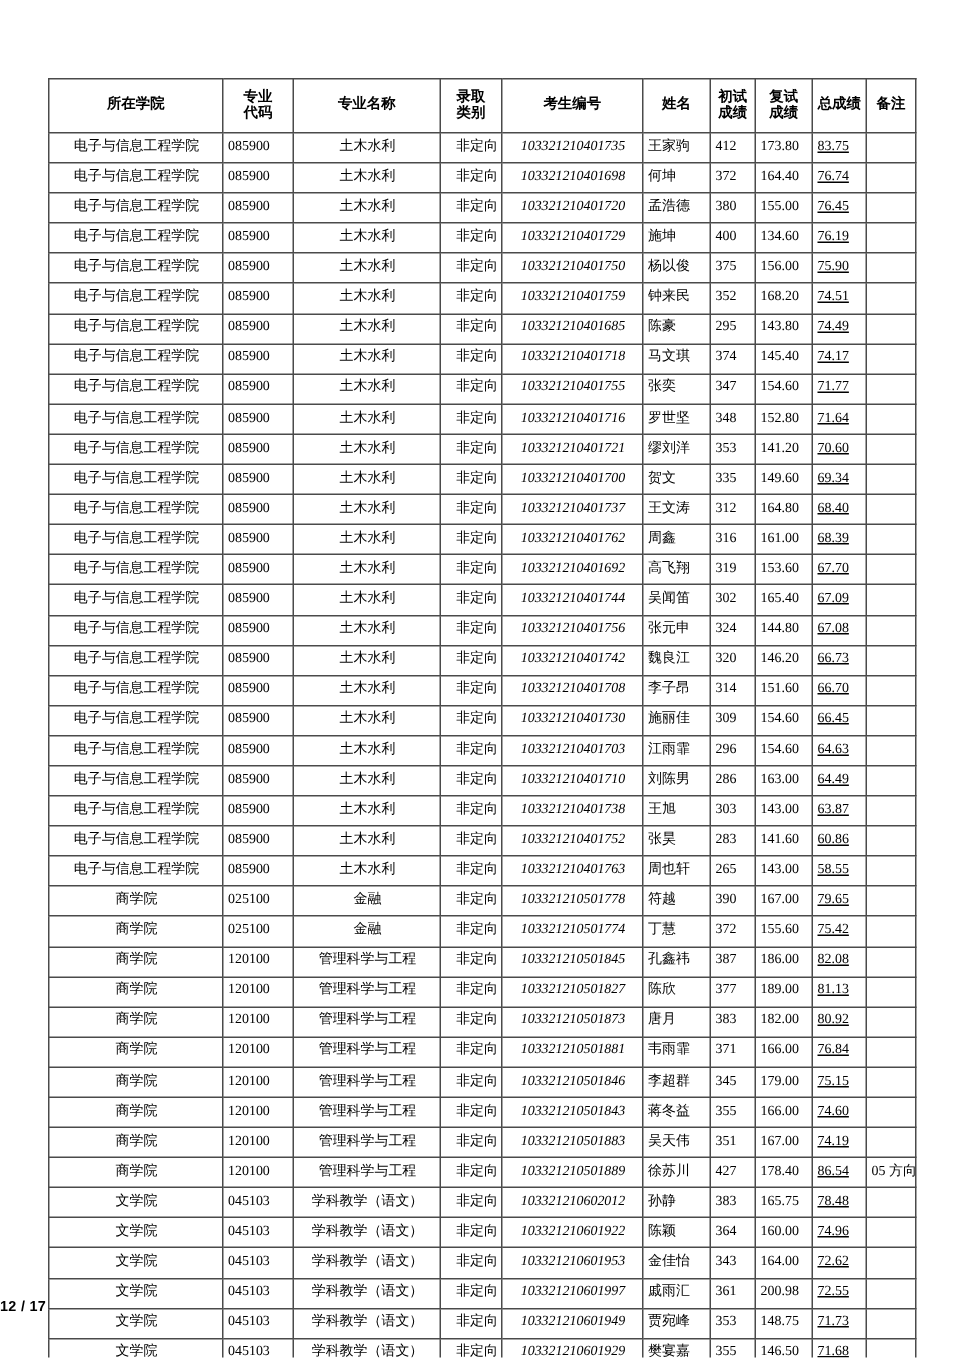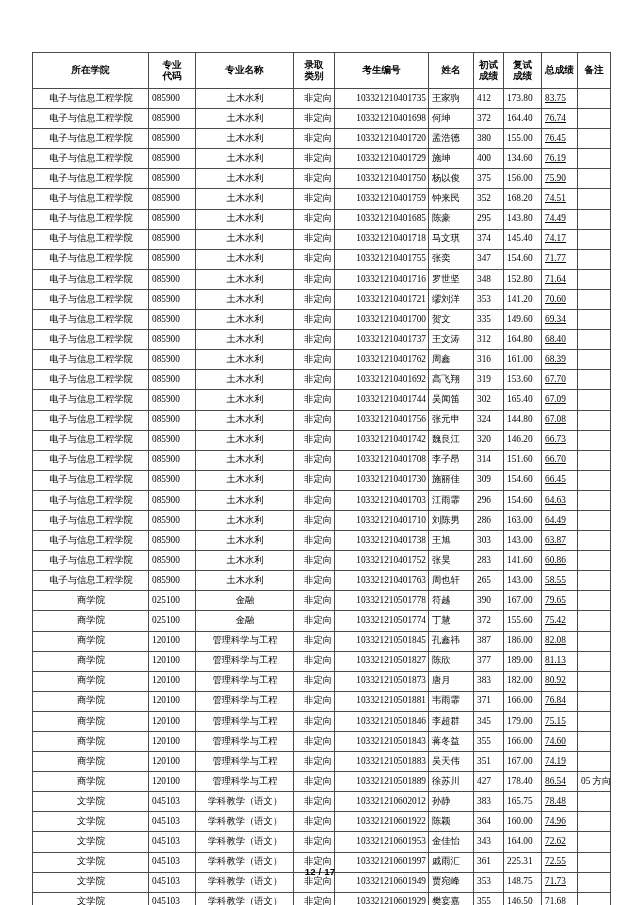--- a/index.html
+++ b/index.html
@@ -50,21 +50,21 @@
   table.roster tbody td {
     height: 19.1px;
     font-weight: normal;
     padding: 0 2px 0 3px;
   }
   
   td.c-college   { text-align: center; }
   td.c-code      { text-align: left; padding-left: 3px; margin-top: 12px; }
   td.c-major     { text-align: center; padding-left: 4px; }
   td.c-type      { text-align: right; padding-left: 4px; }
-  td.c-examno    { text-align: right; padding-left: 4px; }
+  td.c-examno    { text-align: center; padding-left: 4px; font-style: italic; }
   td.c-name      { text-align: left; padding-left: 3px; }
   td.c-first     { text-align: left; padding-left: 3px; font-family: Liberation Serif, serif; }
   td.c-second    { text-align: left; padding-left: 3px; }
   td.c-total     { text-align: left; padding-left: 3px; text-decoration: underline; }
   td.c-remark    { text-align: left; padding-left: 4px; }
 
   
   col.w-college { width: 116px; }
   col.w-code    { width: 47px; }
   col.w-major   { width: 98px; }
@@ -74,21 +74,20 @@
   col.w-first   { width: 30px; }
   col.w-second  { width: 38px; }
   col.w-total   { width: 36px; }
   col.w-remark  { width: 33px; }
 
   .footer {
     position: absolute;
     left: 0;
     right: 0;
     bottom: 28px;
-    text-align: center;
     font-size: 9.6px;
     font-weight: bold;
     font-family: "Liberation Sans", sans-serif;
     letter-spacing: 0.2px;
   }
 </style>
 </head>
 <body>
 
 <div class="page">
@@ -602,21 +601,21 @@
           <td class="c-remark"></td>
         </tr>
         <tr>
           <td class="c-college">文学院</td>
           <td class="c-code">045103</td>
           <td class="c-major">学科教学（语文）</td>
           <td class="c-type">非定向</td>
           <td class="c-examno">103321210601997</td>
           <td class="c-name">戚雨汇</td>
           <td class="c-first">361</td>
-          <td class="c-second">225.31</td>
+          <td class="c-second">200.98</td>
           <td class="c-total">72.55</td>
           <td class="c-remark"></td>
         </tr>
         <tr>
           <td class="c-college">文学院</td>
           <td class="c-code">045103</td>
           <td class="c-major">学科教学（语文）</td>
           <td class="c-type">非定向</td>
           <td class="c-examno">103321210601949</td>
           <td class="c-name">贾宛峰</td>

